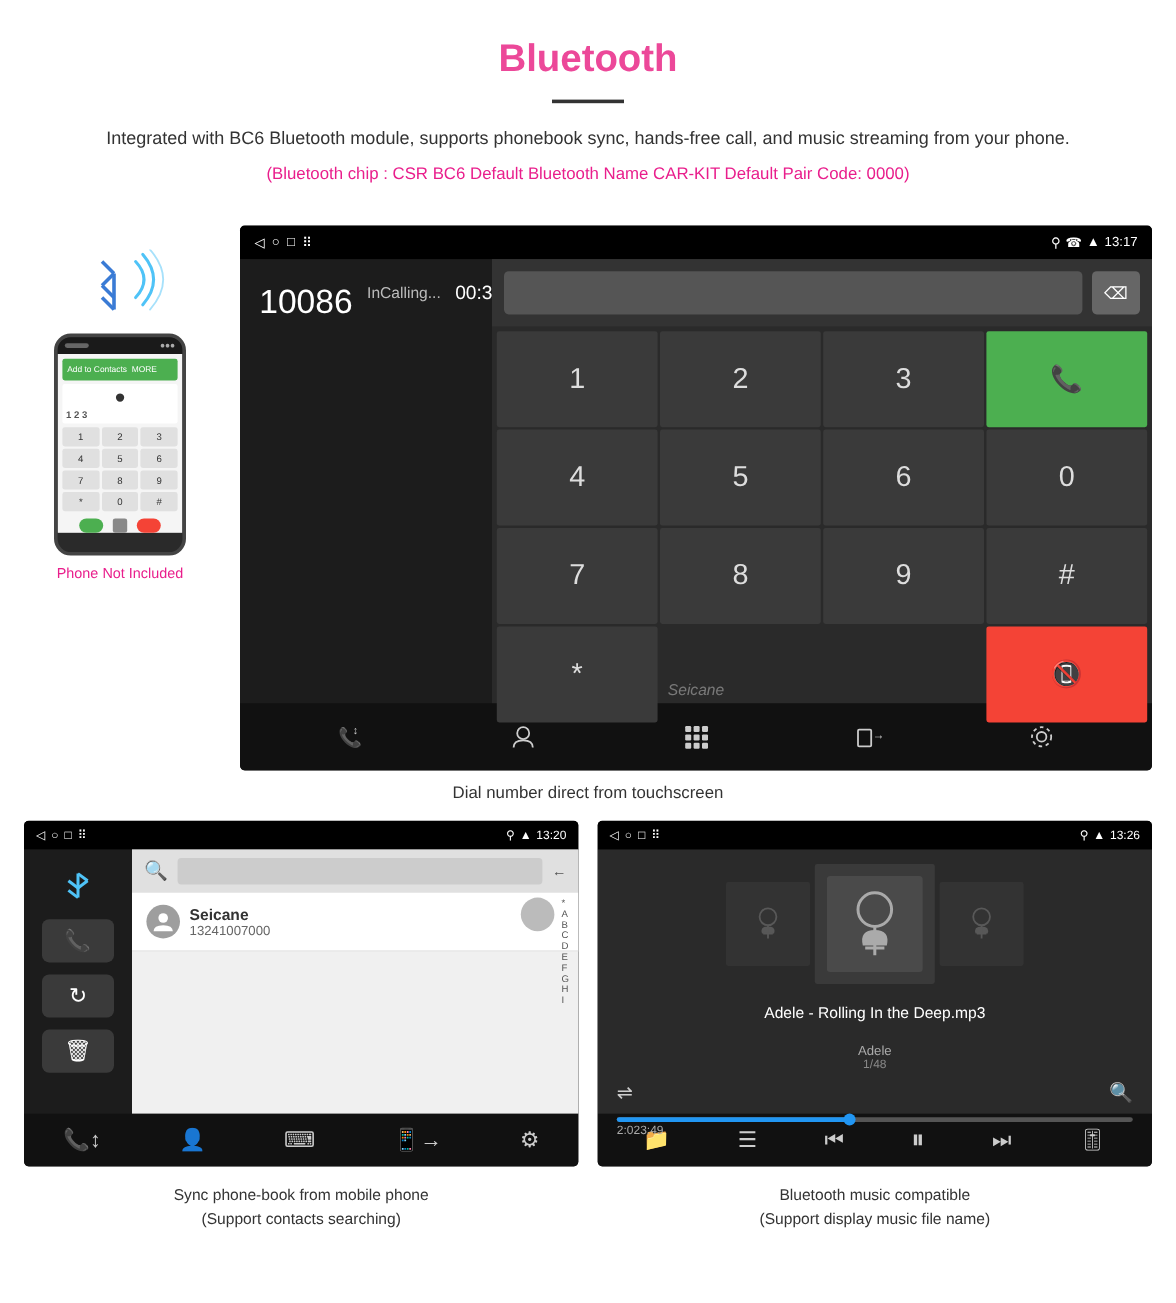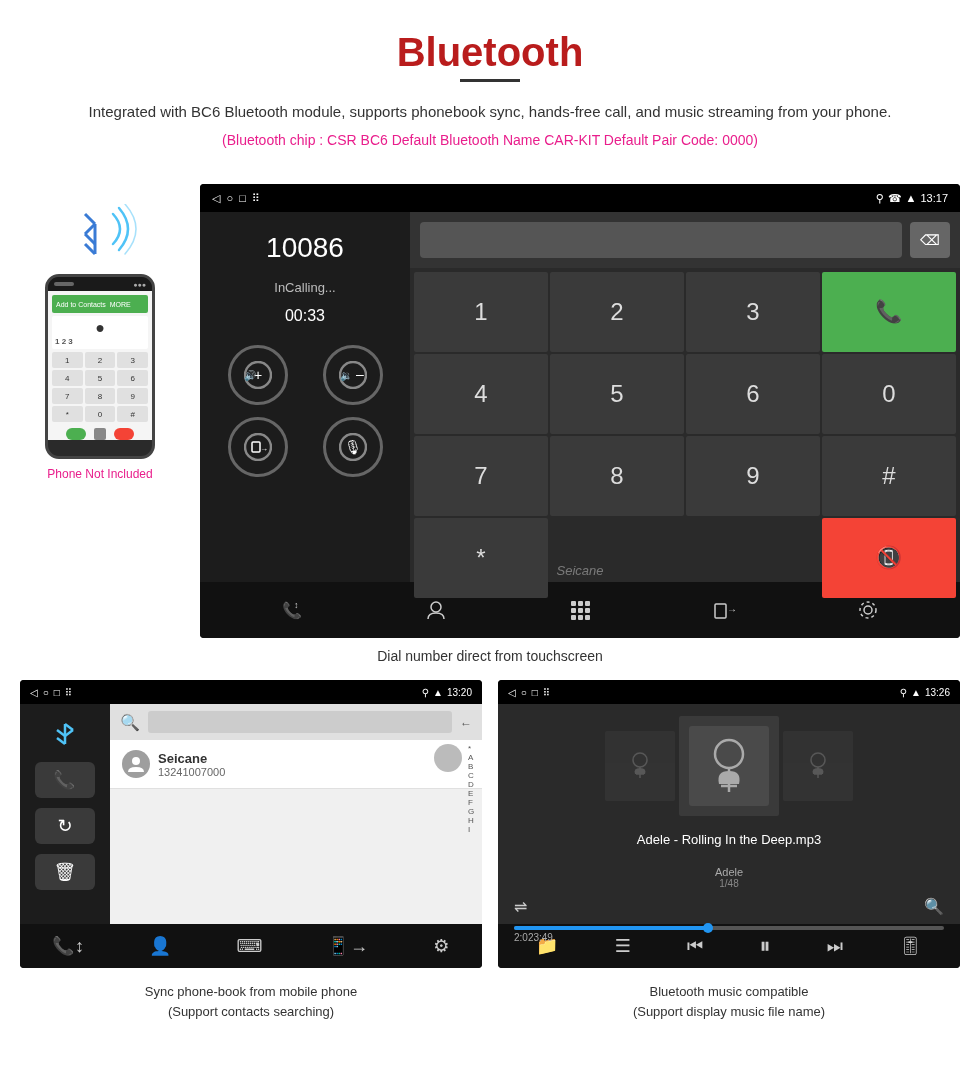--- a/index.html
+++ b/index.html
@@ -10,24 +10,24 @@
       min-height: 1086px;
       overflow-x: hidden;
     }
 
     
     .page-header {
       text-align: center;
       padding: 30px 20px 10px;
     }
     .page-title {
-      font-size: 40px;
+      font-size: 32px;
       font-weight: bold;
-      color: #b91c1c;
-      margin-bottom: 4px;
+      color: #ec4899;
+      margin-bottom: 16px;
     }
     .title-underline {
       width: 60px;
       height: 3px;
       background: #333;
       margin: 0 auto 18px;
     }
     .description {
       font-size: 15px;
       color: #333;
@@ -161,21 +161,21 @@
 
     .dial-content {
       display: flex;
       height: 370px;
     }
     .dial-left {
       width: 210px;
       background: #1c1c1c;
       padding: 20px 16px;
       display: flex;
-      flex-direction: column;
+      flex-direction: row;
       gap: 12px;
     }
     .dial-number {
       font-size: 28px;
       color: #fff;
       text-align: center;
       font-weight: 300;
       margin-bottom: 4px;
     }
     .dial-status {

